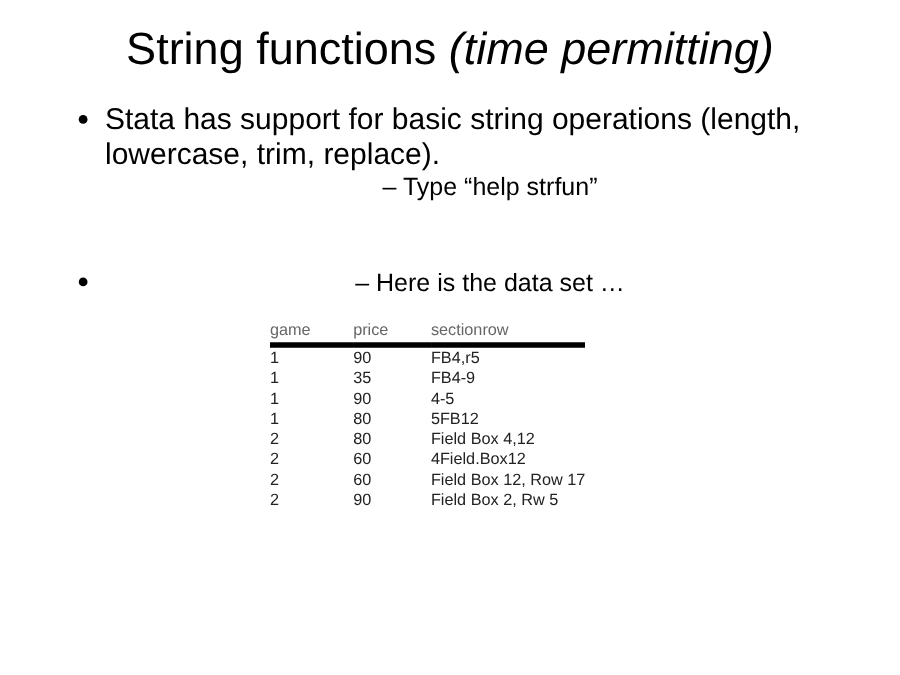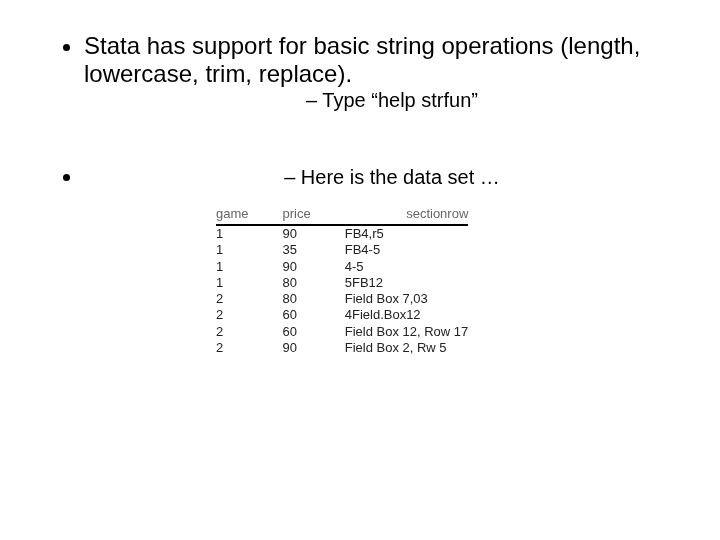--- a/index.html
+++ b/index.html
@@ -52,43 +52,46 @@
   .table-holder {
     margin: 6px 0 12px 132px;
   }
   table.data {
     border-collapse: collapse;
     font-family: Arial, Helvetica, sans-serif;
     font-size: 13px;
     color: #222;
   }
   table.data th {
-    text-align: right;
+    text-align: left;
     font-weight: normal;
     color: #666;
     padding: 0 0 2px 0;
-    border-bottom: 2px solid #000000;
+    border-bottom: 4px solid #000000;
   }
   table.data td {
     padding: 0 0 0 0;
     line-height: 1.25;
   }
   table.data td, table.data th {
     padding-right: 34px;
     white-space: nowrap;
   }
   table.data th:last-child, table.data td:last-child {
     padding-right: 0;
   }
 </style>
 </head>
 <body>
 
 <div class="slide">
 
+  <h1 class="title">
+    <span class="plain">String functions </span><span class="italic">(time permitting)</span>
+  </h1>
 
   <ul class="top">
     <li>
       <span>Stata has support for basic string operations (length, lowercase, trim, replace).</span>
       <ul class="sub">
         <li>Type “help strfun”</li>
       </ul>
     </li>
   </ul>
 
@@ -111,36 +114,36 @@
           </thead>
           <tbody>
             <tr>
               <td>1</td>
               <td>90</td>
               <td>FB4,r5</td>
             </tr>
             <tr>
               <td>1</td>
               <td>35</td>
-              <td>FB4-5</td>
+              <td>FB4-9</td>
             </tr>
             <tr>
               <td>1</td>
               <td>90</td>
               <td>4-5</td>
             </tr>
             <tr>
               <td>1</td>
               <td>80</td>
               <td>5FB12</td>
             </tr>
             <tr>
               <td>2</td>
               <td>80</td>
-              <td>Field Box 7,03</td>
+              <td>Field Box 4,12</td>
             </tr>
             <tr>
               <td>2</td>
               <td>60</td>
               <td>4Field.Box12</td>
             </tr>
             <tr>
               <td>2</td>
               <td>60</td>
               <td>Field Box 12, Row 17</td>

